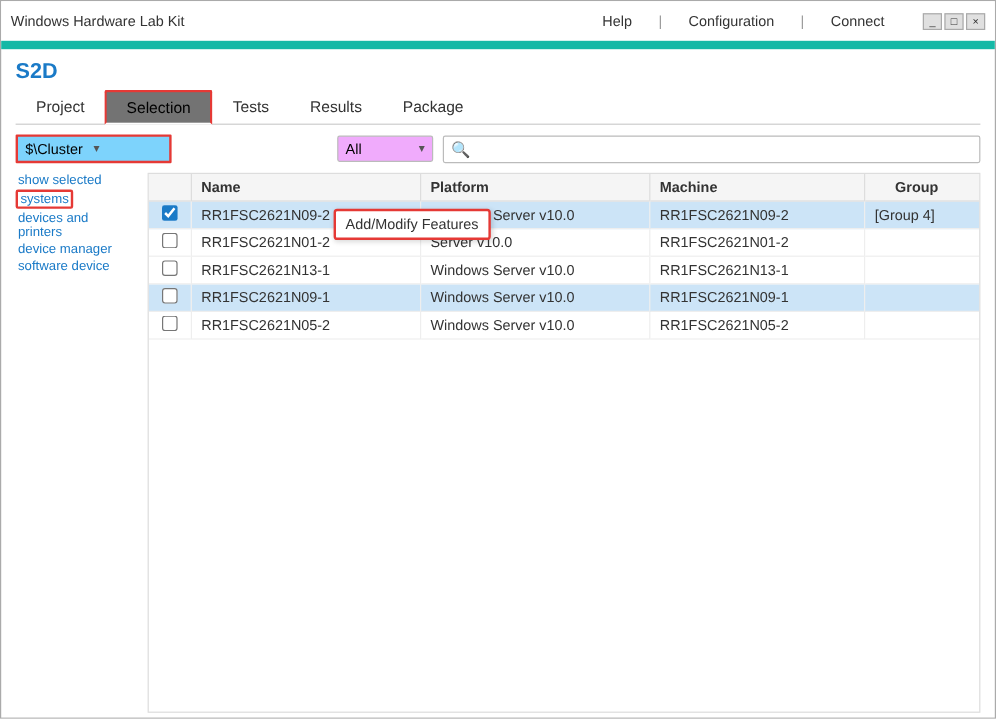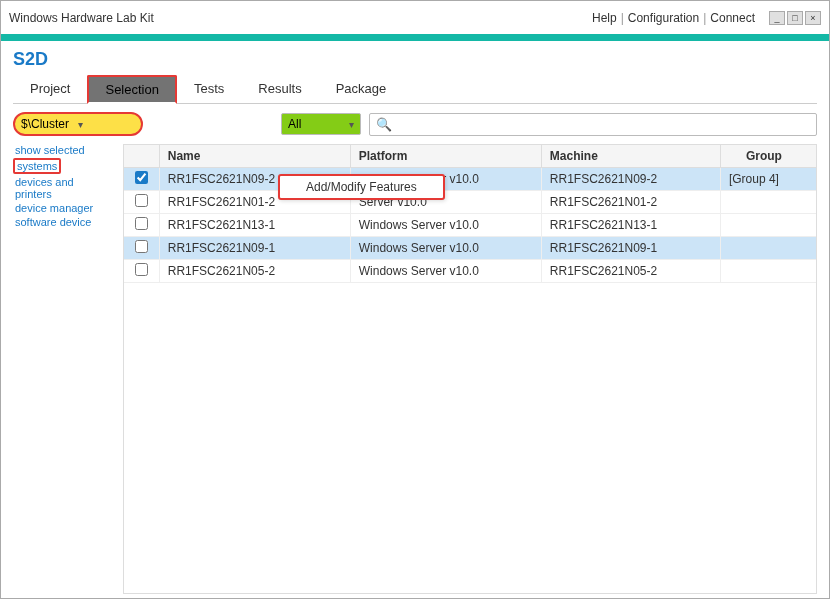--- a/index.html
+++ b/index.html
@@ -28,21 +28,21 @@
       justify-content: space-between;
       height: 40px;
     }
     .title-bar-left {
       font-size: 12px;
       color: #333;
     }
     .title-bar-right {
       display: flex;
       align-items: center;
-      gap: 2px;
+      gap: 20px;
       font-size: 12px;
       color: #333;
     }
     .title-bar-right a {
       color: #333;
       text-decoration: none;
       cursor: pointer;
     }
     .title-bar-controls {
       display: flex;
@@ -98,41 +98,41 @@
       border-radius: 2px 2px 0 0;
     }
     .toolbar {
       display: flex;
       align-items: center;
       gap: 8px;
       margin-bottom: 8px;
     }
     .dropdown-select {
       border: 2px solid #e53935;
-      border-radius: 12px;
+      border-radius: 1px;
       padding: 3px 6px;
       font-size: 12px;
-      background: #fde047;
+      background: #7dd3fc;
       min-width: 130px;
       display: flex;
       align-items: center;
       justify-content: space-between;
       cursor: pointer;
     }
     .dropdown-select span { flex: 1; }
     .dropdown-arrow {
       font-size: 10px;
       color: #555;
     }
     .filter-select {
       border: 1px solid #bbb;
       border-radius: 2px;
       padding: 3px 6px;
       font-size: 12px;
-      background: #84cc16;
+      background: #f0abfc;
       min-width: 80px;
       display: flex;
       align-items: center;
       justify-content: space-between;
       cursor: pointer;
       margin-left: 130px;
     }
     .search-box {
       flex: 1;
       border: 1px solid #bbb;
@@ -228,21 +228,21 @@
       cursor: pointer;
       accent-color: #1a7ac7;
     }
     .add-modify-btn {
       position: absolute;
       top: 30px;
       left: 155px;
       background: #fff;
       border: 2px solid #e53935;
       border-radius: 3px;
-      padding: 4px 26px;
+      padding: 4px 8px;
       font-size: 12px;
       color: #333;
       cursor: pointer;
       z-index: 10;
       box-shadow: 1px 1px 4px rgba(0,0,0,0.15);
     }
     .separator { color: #999; margin: 0 2px; }
     .col-name { width: 160px; }
     .col-platform { width: 160px; }
     .col-machine { width: 150px; }

